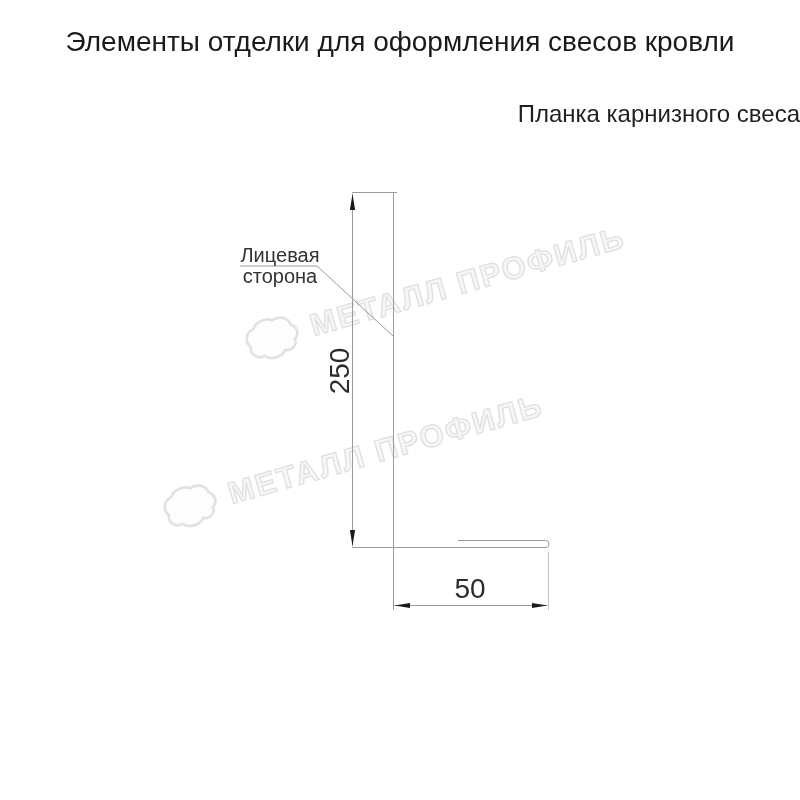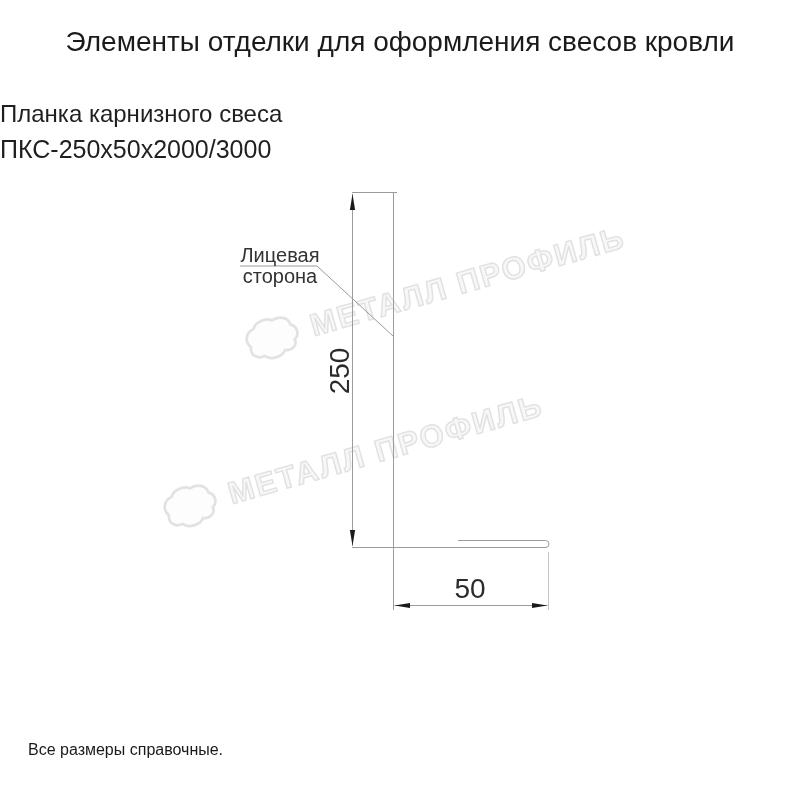--- a/index.html
+++ b/index.html
@@ -5,21 +5,21 @@
   html,body { margin:0; padding:0; background:#ffffff; }
   .page {
     position:relative; width:800px; height:800px; background:#ffffff;
     font-family:"Liberation Sans", sans-serif; overflow:hidden;
   }
   .title {
     position:absolute; top:26px; left:0; width:800px;
     text-align:center; font-size:28px; color:#1a1a1a; white-space:nowrap;
   }
   .subtitle {
-    position:absolute; left:0; width:800px; text-align:left;
+    position:absolute; left:0; width:800px; text-align:right;
     color:#1f1f1f; white-space:nowrap;
   }
   .subtitle-name { top:100px; font-size:24px; }
   .subtitle-code { top:135px; font-size:25px; }
   .footer {
     position:absolute; left:28px; top:739px; font-size:16px;
     line-height:22px; color:#1a1a1a;
   }
   .watermark {
     position:absolute; display:flex; align-items:center; gap:10px;
@@ -48,21 +48,20 @@
   </div>
   <div class="watermark wm-2">
     <svg width="78" height="56" viewBox="0 0 84 60">
       <path d="M14,34 C8,26 12,14 24,12 C28,4 44,2 50,8 C60,4 72,10 72,20 C80,24 80,36 72,40 C74,48 64,54 56,50 C50,58 34,58 28,50 C18,52 10,44 14,34 Z" fill="#fdfdfd" stroke="#e2e2e2" stroke-width="3.5"></path>
     </svg>
     <span class="wm-text">МЕТАЛЛ ПРОФИЛЬ</span>
   </div>
 
   <div class="title">Элементы отделки для оформления свесов кровли</div>
   <div class="subtitle subtitle-name">Планка карнизного свеса</div>
-  <div class="subtitle subtitle-code">ПКС-250х50х2000/3000</div>
 
   <svg class="diagram-svg" width="800" height="800" viewBox="0 0 800 800">
 
     <line x1="393.5" y1="192.5" x2="393.5" y2="610" stroke="#9b9b9b" stroke-width="1"></line>
 
     <line x1="352" y1="547.5" x2="546" y2="547.5" stroke="#9b9b9b" stroke-width="1"></line>
 
     <path d="M458,540.5 L545.5,540.5 A3.5,3.5 0 0 1 545.5,547.5" fill="none" stroke="#9b9b9b" stroke-width="1"></path>
 
     <line x1="352" y1="192.5" x2="397" y2="192.5" stroke="#9b9b9b" stroke-width="1"></line>
@@ -77,16 +76,15 @@
     <polygon points="547.5,605.5 532,602.9 532,608.1" fill="#1a1a1a"></polygon>
     <text class="dim-text" x="470" y="598" text-anchor="middle">50</text>
 
     <line x1="240" y1="266" x2="317" y2="266" stroke="#9b9b9b" stroke-width="1"></line>
     <line x1="317" y1="266" x2="393" y2="336" stroke="#9b9b9b" stroke-width="1"></line>
     <text class="label-text" x="280" y="262" text-anchor="middle">Лицевая</text>
     <text class="label-text" x="280" y="283" text-anchor="middle">сторона</text>
   </svg>
 
   <div class="footer">
-    <div>Все размеры справочные.</div>
   </div>
 
 </div>
 
 </body></html>

